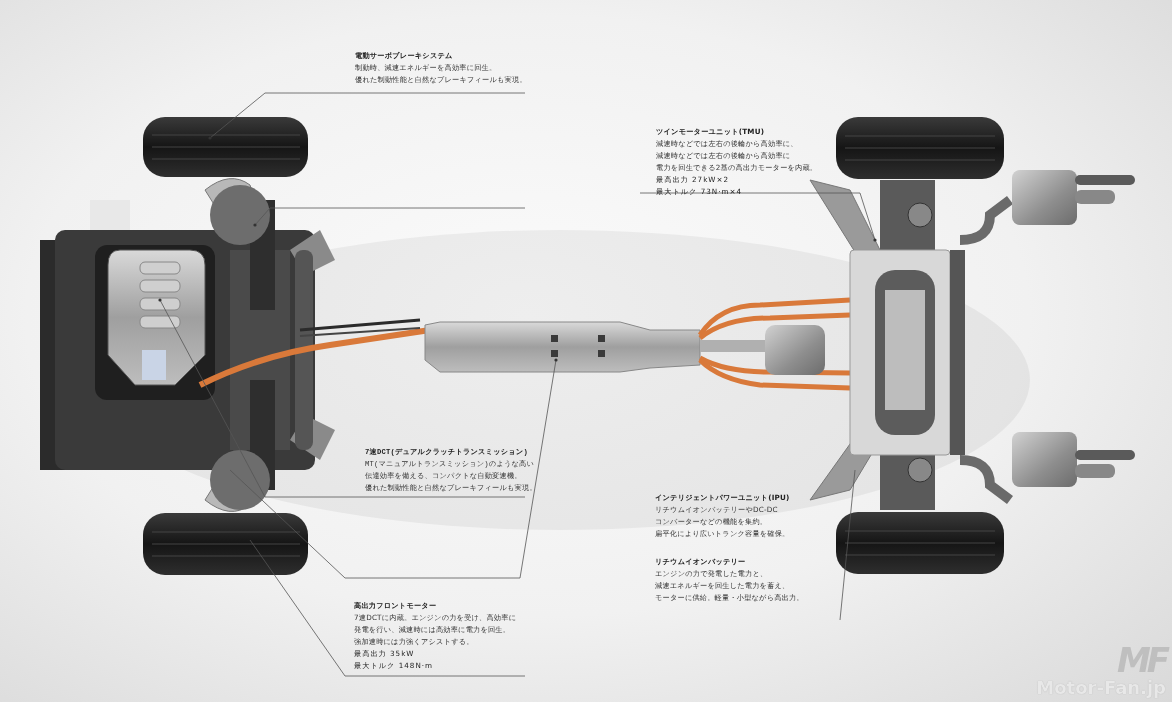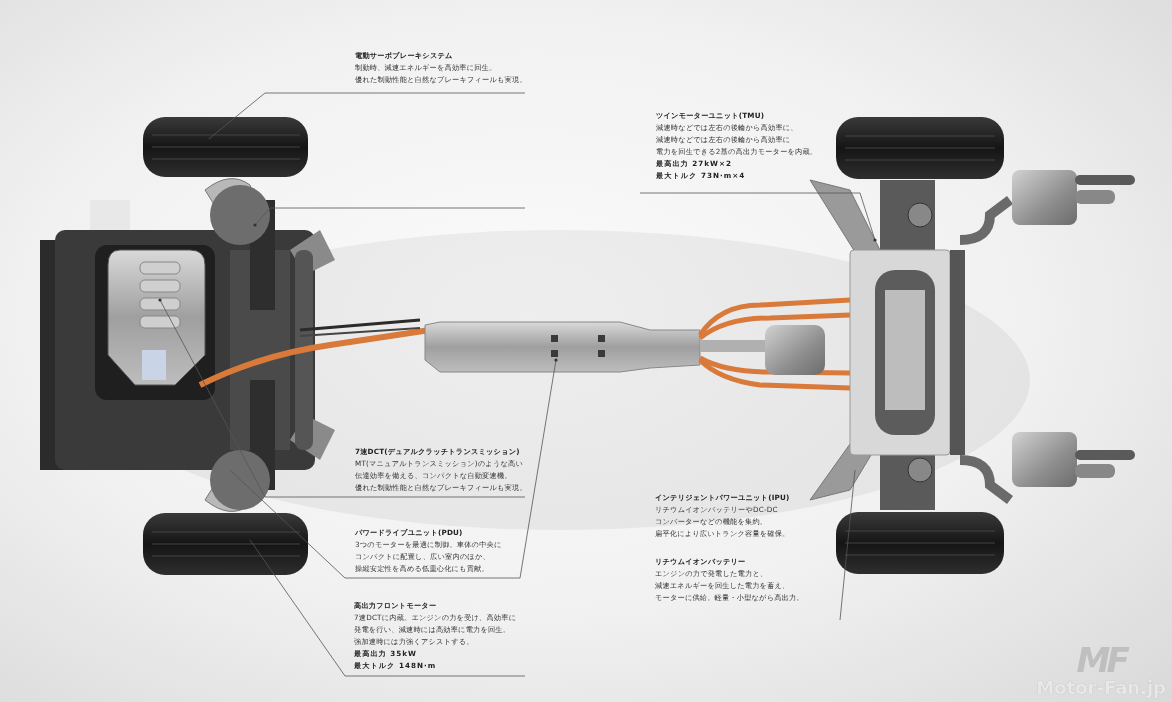--- a/index.html
+++ b/index.html
@@ -2,22 +2,22 @@
 <html><head>
 <meta charset="utf-8">
 <style>
   html,body{margin:0;padding:0;}
   body{width:1172px;height:702px;overflow:hidden;position:relative;
     background:radial-gradient(ellipse at 45% 45%, #fbfbfb 0%, #f1f1f1 55%, #d9d9d9 100%);
     font-family:"DejaVu Sans","Liberation Sans",sans-serif;}
   .stage{position:absolute;left:0;top:0;width:1172px;height:702px;}
   .callout{position:absolute;color:#333;font-size:7.2px;line-height:12px;letter-spacing:0.2px;}
   .callout .t{font-weight:bold;color:#222;}
-  .callout .s{font-weight:bold;color:#222;letter-spacing:1px;}
-  .wm{position:absolute;right:6px;bottom:4px;text-align:center;}
+  .callout .s{font-weight:normal;color:#222;letter-spacing:1px;}
+  .wm{position:absolute;right:6px;bottom:4px;text-align:right;}
   .wm .logo{font:bold italic 34px "DejaVu Sans",sans-serif;color:rgba(180,180,180,0.75);letter-spacing:-4px;line-height:34px;}
   .wm .txt{font:bold 18px "DejaVu Sans",sans-serif;color:rgba(235,235,235,0.95);text-shadow:0 0 1px #aaa;}
   svg.art{position:absolute;left:0;top:0;}
 </style>
 </head>
 <body>
 
 <div class="stage">
 
 <svg class="art" width="1172" height="702" viewBox="0 0 1172 702">
@@ -170,42 +170,36 @@
   </g>
 </svg>
 
 <div class="callout" style="left:355px;top:50px;">
   <div class="t">電動サーボブレーキシステム</div>
   <div>制動時、減速エネルギーを高効率に回生。</div>
   <div>優れた制動性能と自然なブレーキフィールも実現。</div>
 </div>
 
 
-<div class="callout" style="left:656px;top:110px;">
+<div class="callout" style="left:656px;top:126px;">
   <div class="t">ツインモーターユニット(TMU)</div>
   <div>減速時などでは左右の後輪から高効率に、</div>
   <div>減速時などでは左右の後輪から高効率に</div>
   <div>電力を回生できる2基の高出力モーターを内蔵。</div>
   <div class="s">最高出力 27kW×2</div>
   <div class="s">最大トルク 73N·m×4</div>
 </div>
 
-<div class="callout" style="left:355px;top:446px;">
+<div class="callout" style="left:365px;top:446px;font-family:Liberation Mono, monospace;">
   <div class="t">7速DCT(デュアルクラッチトランスミッション)</div>
   <div>MT(マニュアルトランスミッション)のような高い</div>
   <div>伝達効率を備える、コンパクトな自動変速機。</div>
   <div>優れた制動性能と自然なブレーキフィールも実現。</div>
 </div>
 
-<div class="callout" style="left:355px;top:527px;">
-  <div class="t">パワードライブユニット(PDU)</div>
-  <div>3つのモーターを最適に制御。車体の中央に</div>
-  <div>コンパクトに配置し、広い室内のほか、</div>
-  <div>操縦安定性を高める低重心化にも貢献。</div>
-</div>
 
 <div class="callout" style="left:354px;top:600px;">
   <div class="t">高出力フロントモーター</div>
   <div>7速DCTに内蔵。エンジンの力を受け、高効率に</div>
   <div>発電を行い、減速時には高効率に電力を回生。</div>
   <div>強加速時には力強くアシストする。</div>
   <div class="s">最高出力 35kW</div>
   <div class="s">最大トルク 148N·m</div>
 </div>
 

